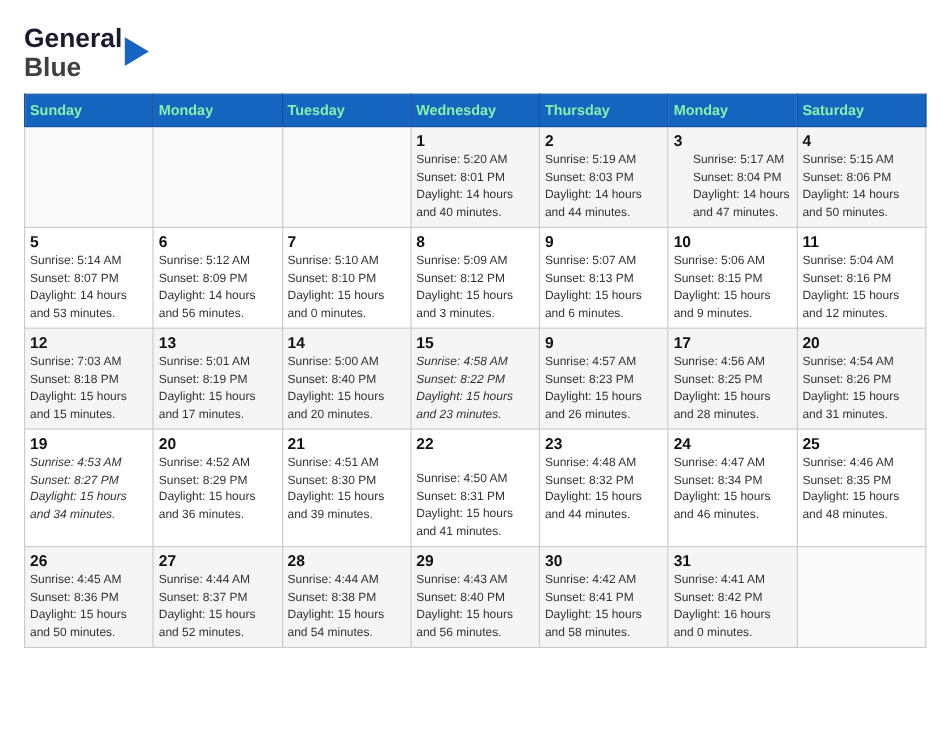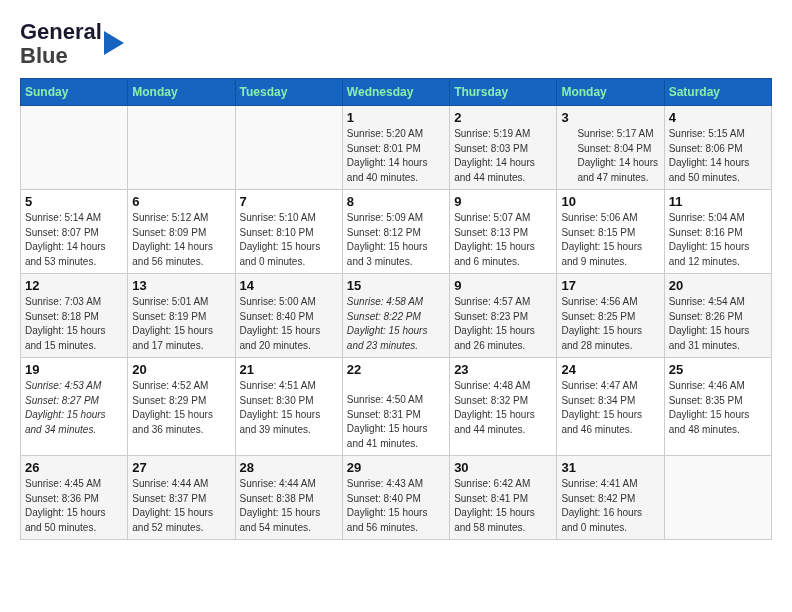--- a/index.html
+++ b/index.html
@@ -329,21 +329,21 @@
         </td>
         <td>
           <div class="day-number">29</div>
           <div class="day-info" style="white-space: pre-line;">Sunrise: 4:43 AM
 Sunset: 8:40 PM
 Daylight: 15 hours
 and 56 minutes.</div>
         </td>
         <td>
           <div class="day-number">30</div>
-          <div class="day-info" style="white-space: pre-line;">Sunrise: 6:42 AM
+          <div class="day-info" style="white-space: pre-line;">Sunrise: 4:42 AM
 Sunset: 8:41 PM
 Daylight: 15 hours
 and 58 minutes.</div>
         </td>
         <td>
           <div class="day-number">31</div>
           <div class="day-info" style="white-space: pre-line;">Sunrise: 4:41 AM
 Sunset: 8:42 PM
 Daylight: 16 hours
 and 0 minutes.</div>

